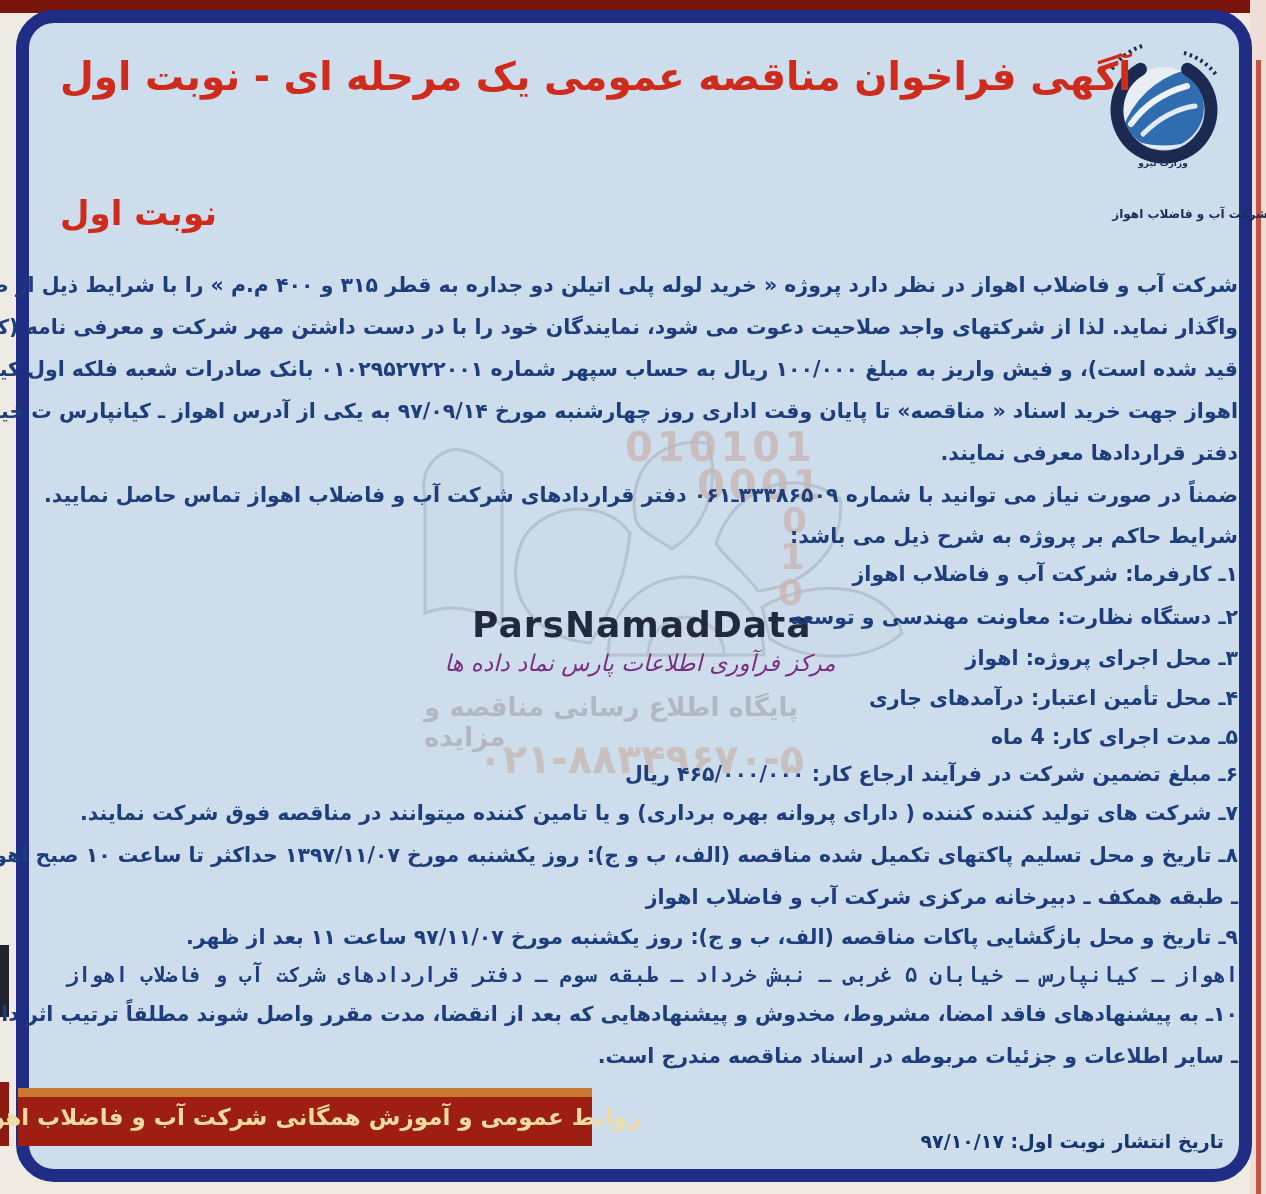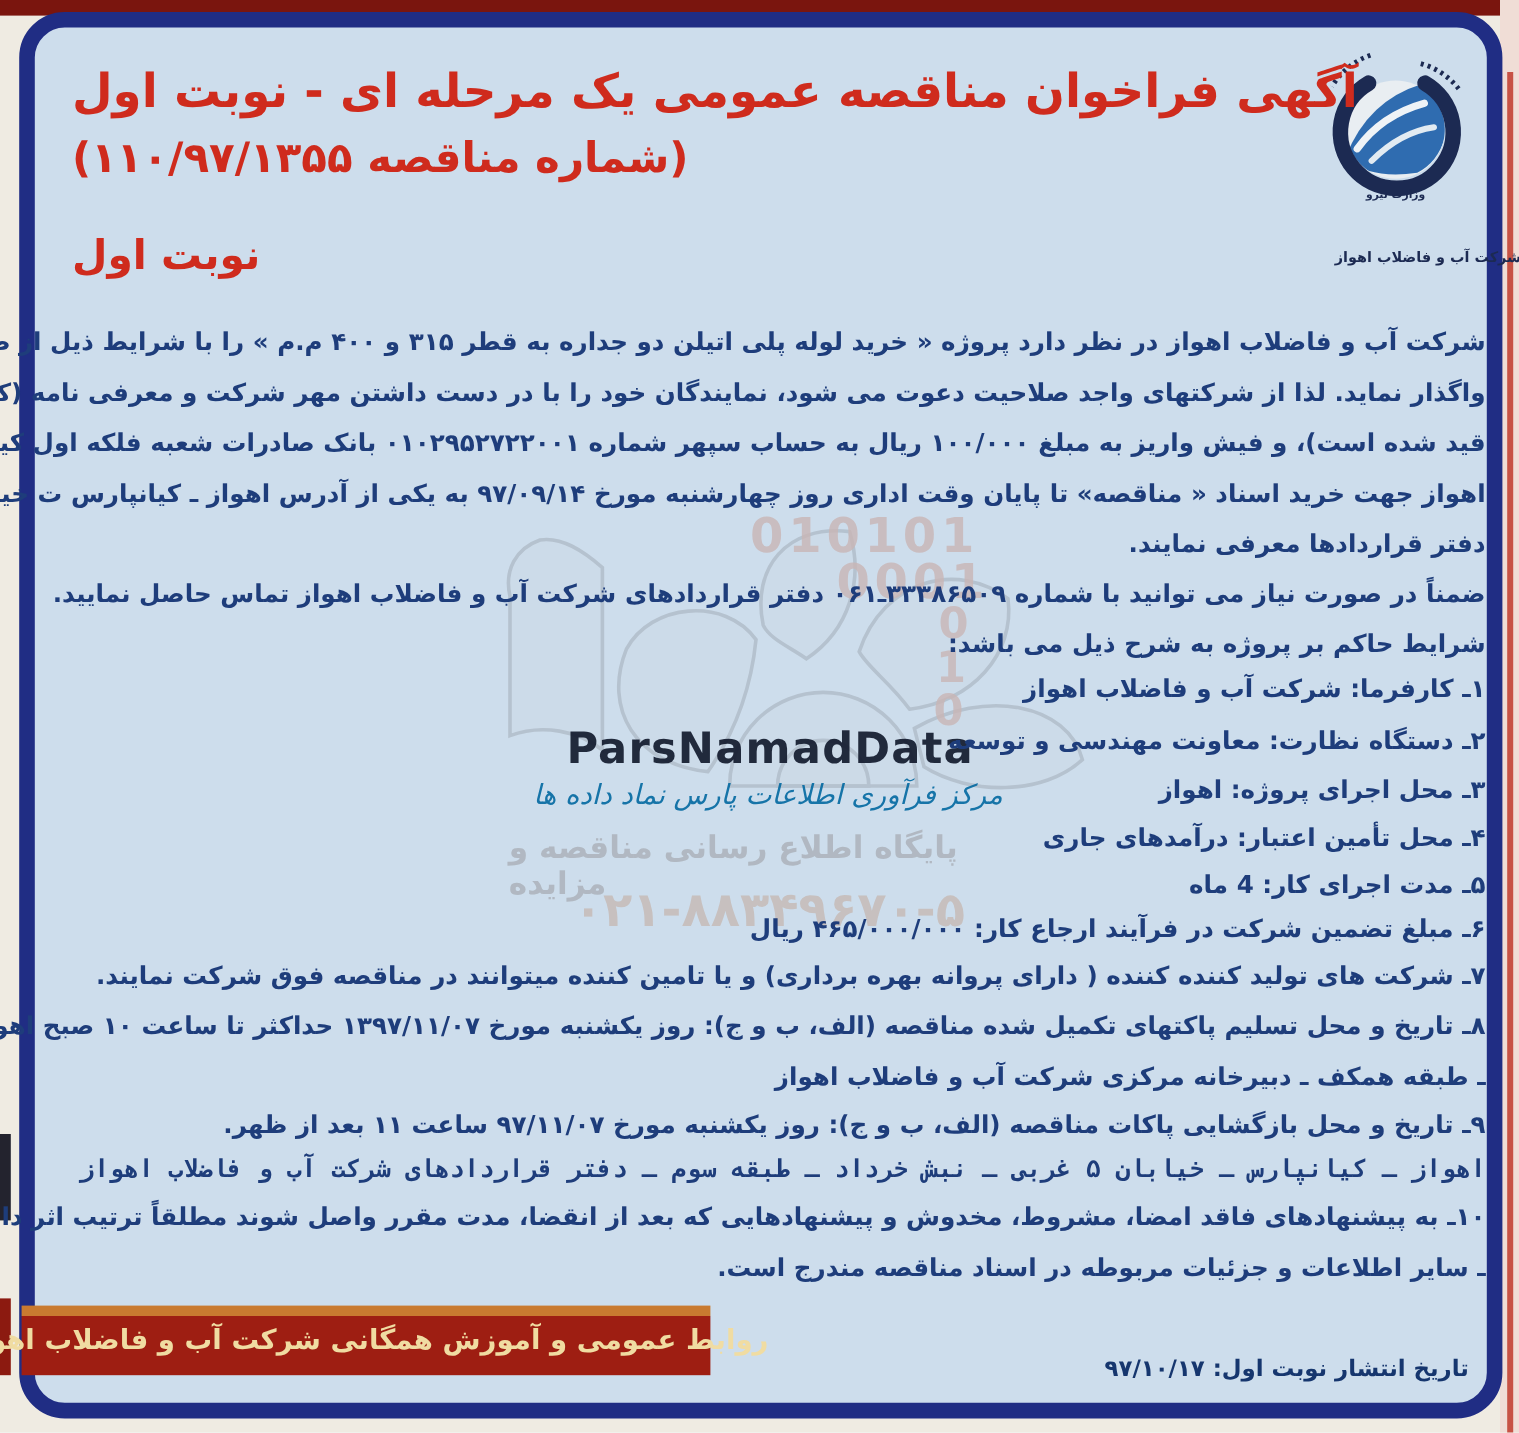--- a/index.html
+++ b/index.html
@@ -21,21 +21,21 @@
   .logo-txt{position:absolute;color:#1c2a52;font-weight:bold;direction:rtl;text-align:center;}
   .logo-min{left:1118px;top:158px;width:90px;font-size:9px;}
   .logo-co{left:1110px;top:174px;width:160px;font-size:12px;margin-top:33px;}
   
   .bl{position:absolute;direction:rtl;color:#1e3d7b;font-weight:bold;font-size:20.5px;line-height:30px;white-space:nowrap;right:28px;z-index:5;}
   .bj{position:absolute;direction:rtl;color:#1e3d7b;font-weight:bold;font-size:20.5px;line-height:30px;left:30px;width:1208px;text-align:justify;text-align-last:justify;white-space:nowrap;z-index:5;}
   
   .wm{position:absolute;z-index:1;}
   .wm-digit{color:#c9b6b6;font-weight:bold;opacity:.8;direction:ltr;letter-spacing:4px;}
   .wm-brand{left:472px;top:604px;font-size:36px;font-weight:bold;color:#0f172a;letter-spacing:1px;opacity:.9;}
-  .wm-callig{left:420px;top:650px;width:440px;text-align:center;font-size:23px;font-style:italic;color:#0369a1;direction:rtl;opacity:.9;}
+  .wm-callig{left:420px;top:650px;width:440px;text-align:center;font-size:23px;font-style:italic;color:#701a75;direction:rtl;opacity:.9;}
   .wm-tag{left:424px;top:692px;width:420px;text-align:left;font-size:26px;font-weight:bold;color:#aeb5be;direction:rtl;opacity:.9;}
   .wm-phone{left:478px;top:736px;font-size:40px;font-weight:bold;color:#c6bcb8;letter-spacing:3px;direction:ltr;opacity:.85;}
   
   .pub-box{position:absolute;left:18px;top:1088px;width:574px;height:58px;background:linear-gradient(to bottom,#c97a30 0 9px,#9e1e12 9px);display:flex;align-items:center;justify-content:center;z-index:6;}
   .pub-box span{color:#f0dca2;font-weight:bold;font-size:23px;direction:rtl;white-space:nowrap;}
   .pub-date{position:absolute;right:42px;top:1130px;color:#16366e;font-weight:bold;font-size:19px;direction:rtl;z-index:6;}
 </style>
 </head>
 <body>
 
@@ -83,21 +83,20 @@
       <path d="M36,96 Q54,48 100,34 L122,60 Q120,96 96,108 Q58,114 36,96 Z" fill="#2f6cb0"></path>
       <path d="M46,88 Q66,60 102,50" fill="none" stroke="#eef3f7" stroke-width="6" stroke-linecap="round"></path>
       <path d="M58,98 Q82,74 110,70" fill="none" stroke="#e2ebf2" stroke-width="5" stroke-linecap="round"></path>
     </g>
     <path d="M54.5,31.3 A47,47 0 1 0 101.5,31.3" fill="none" stroke="#1c2a52" stroke-width="13" stroke-linecap="round" transform="translate(1,2)"></path>
   </svg>
   <div class="logo-txt logo-min">وزارت نیرو</div>
   <div class="logo-txt logo-co">شرکت آب و فاضلاب اهواز</div>
 
   <div class="hdr hdr1" style="position:absolute;">آگهی فراخوان مناقصه عمومی یک مرحله ای - نوبت اول</div>
-  <div class="hdr hdr2" style="position:absolute;">(شماره مناقصه ۱۱۰/۹۷/۱۳۵۵)</div>
   <div class="hdr hdr3" style="position:absolute;">نوبت اول</div>
 
   <div class="bj" style="top:270px;">شرکت آب و فاضلاب اهواز در نظر دارد پروژه « خرید لوله پلی اتیلن دو جداره به قطر ۳۱۵ و ۴۰۰ م.م » را با شرایط ذیل از طریق مناقصه عمومی به شرکت واجد صلاحیت</div>
   <div class="bj" style="top:312px;">واگذار نماید. لذا از شرکتهای واجد صلاحیت دعوت می شود، نمایندگان خود را با در دست داشتن مهر شرکت و معرفی نامه (که در آن نشانی، تلفن ثابت، تلفن همراه و نمابر</div>
   <div class="bj" style="top:354px;">قید شده است)، و فیش واریز به مبلغ ۱۰۰/۰۰۰ ریال به حساب سپهر شماره ۰۱۰۲۹۵۲۷۲۲۰۰۱ بانک صادرات شعبه فلکه اول کیانپارس بنام شرکت آب و فاضلاب</div>
   <div class="bj" style="top:396px;">اهواز جهت خرید اسناد « مناقصه» تا پایان وقت اداری روز چهارشنبه مورخ ۹۷/۰۹/۱۴ به یکی از آدرس اهواز ـ کیانپارس ت خیابان پنجم غربی نبش خرداد ـ طبقه سوم</div>
   <div class="bl" style="top:438px;">دفتر قراردادها معرفی نمایند.</div>
   <div class="bl" style="top:480px;">ضمناً در صورت نیاز می توانید با شماره ۳۳۳۸۶۵۰۹ـ۰۶۱ دفتر قراردادهای شرکت آب و فاضلاب اهواز تماس حاصل نمایید.</div>
   <div class="bl" style="top:521px;">شرایط حاکم بر پروژه به شرح ذیل می باشد:</div>
 

